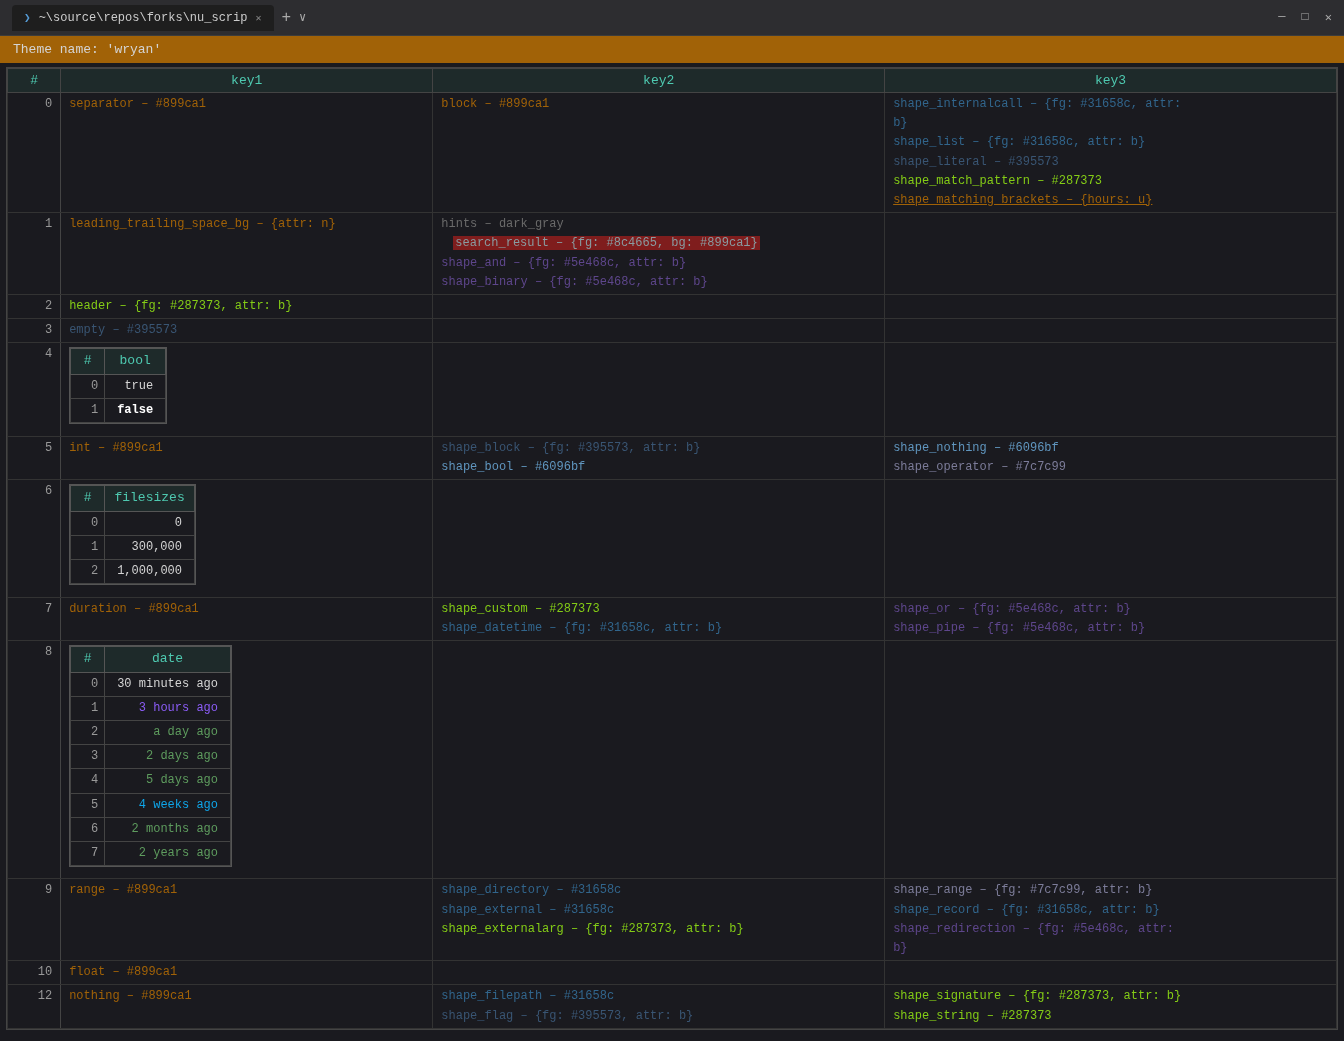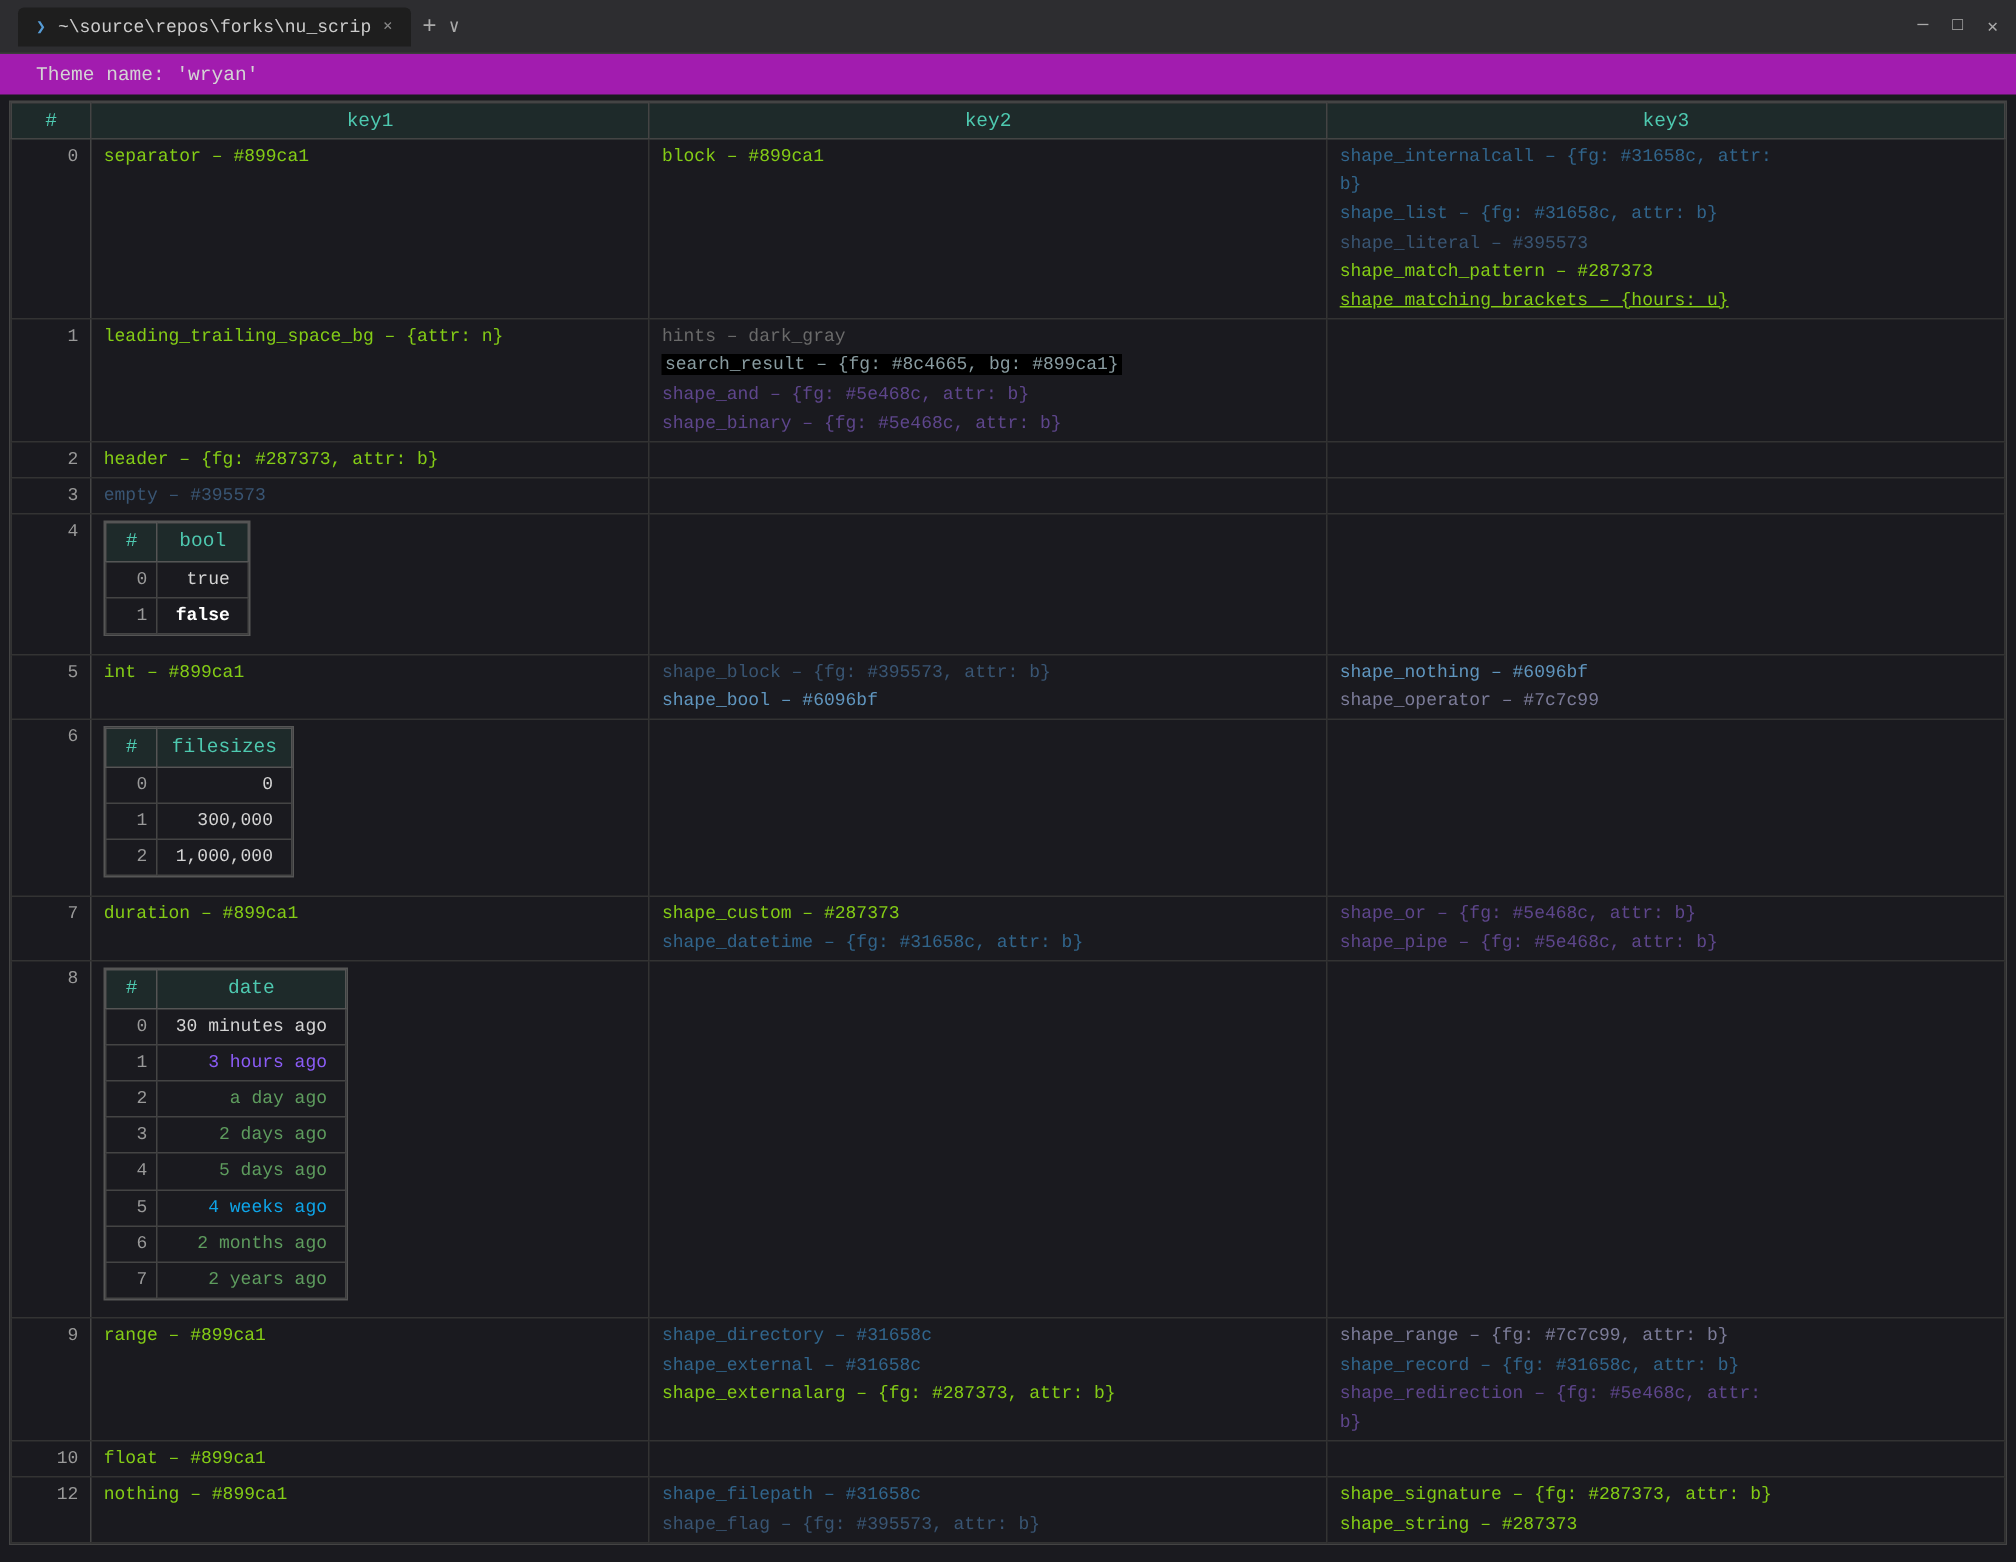--- a/index.html
+++ b/index.html
@@ -60,24 +60,24 @@
       cursor: pointer;
     }
     .titlebar-dropdown {
       font-size: 12px;
       color: #aaa;
       cursor: pointer;
     }
 
     
     .theme-name {
-      padding: 6px 24px;
+      padding: 6px 13px;
       color: #d4d4d4;
       font-size: 13px;
-      background: #a21caf;
+      background: #a16207;
     }
 
     
     .main-table-wrap {
       border: 1px solid #444;
       margin: 4px 6px;
     }
     table.main-table {
       width: 100%;
       border-collapse: collapse;
@@ -100,35 +100,36 @@
       line-height: 1.6;
     }
     table.main-table td.idx {
       text-align: right;
       color: #999;
       width: 34px;
       border-right: 1px solid #444;
     }
 
     
-    .c-teal { color: #84cc16; }
+    .c-teal { color: #a16207; }
     .c-cyan { color: #31658c; }
     .c-green { color: #5e468c; }
     .c-orange { color: #84cc16; margin-top: 23px; }
     .c-dark-gray { color: #395573; }
     .c-gray { color: #7c7c99; }
     .c-blue { color: #6096bf; }
     .c-hints { color: #6a6a6a; }
 
     
     .hl-search {
-      background: #000000;
+      background: #7f1d1d;
       color: #899ca1;
       padding: 0 2px;
       display: inline;
+      margin-left: 12px;
     }
     .hl-matching {
       text-decoration: underline;
     }
 
     
     .inner-wrap {
       display: inline-block;
       border: 1px solid #555;
       margin: 2px 0;

